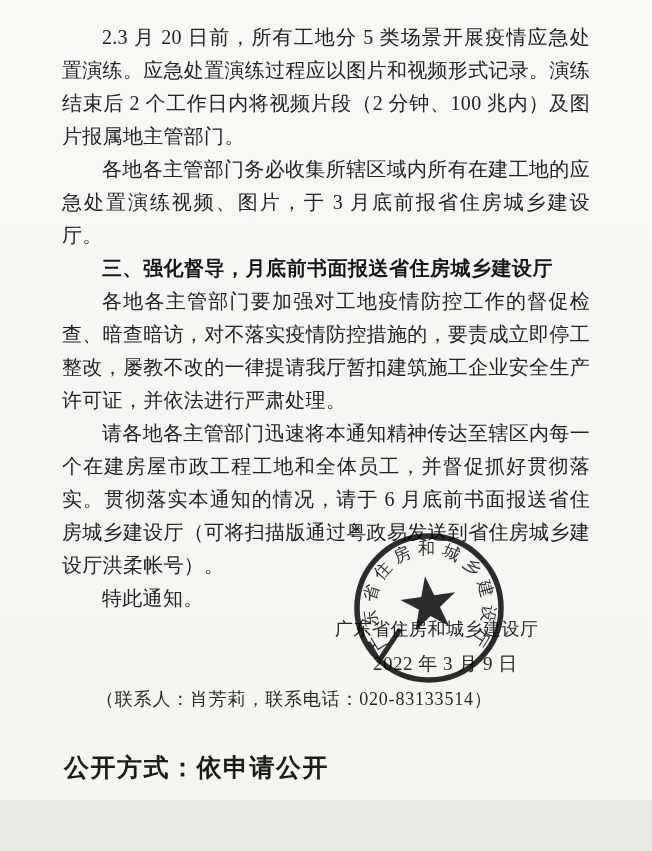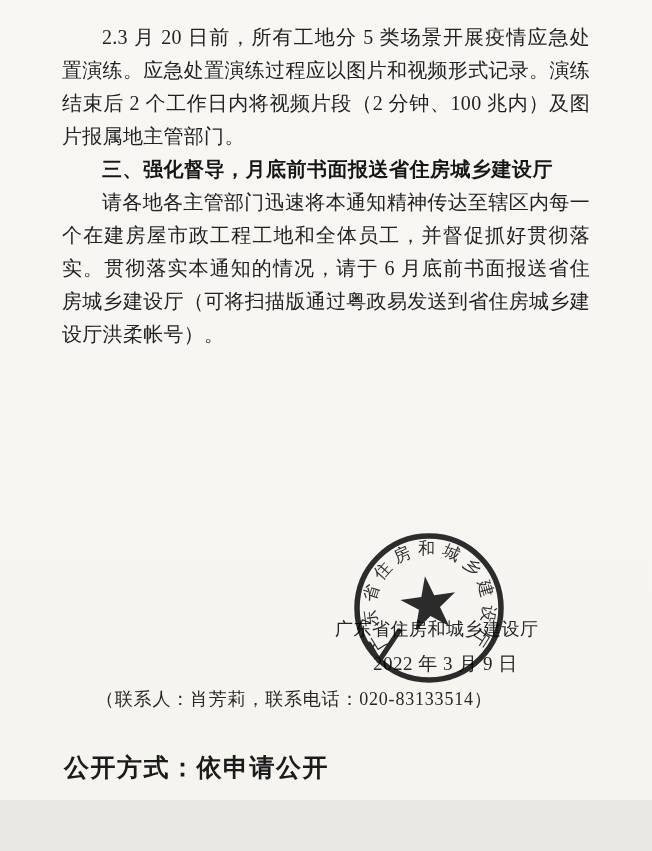--- a/index.html
+++ b/index.html
@@ -94,22 +94,25 @@
   }
   .seal svg { width: 100%; height: 100%; }
 </style>
 </head>
 <body>
 
 <div class="page">
 
   <div class="doc-body">
     <p>2.3 月 20 日前，所有工地分 5 类场景开展疫情应急处置演练。应急处置演练过程应以图片和视频形式记录。演练结束后 2 个工作日内将视频片段（2 分钟、100 兆内）及图片报属地主管部门。</p>
+    <p>各地各主管部门务必收集所辖区域内所有在建工地的应急处置演练视频、图片，于 3 月底前报省住房城乡建设厅。</p>
     <p class="heading">三、强化督导，月底前书面报送省住房城乡建设厅</p>
+    <p>各地各主管部门要加强对工地疫情防控工作的督促检查、暗查暗访，对不落实疫情防控措施的，要责成立即停工整改，屡教不改的一律提请我厅暂扣建筑施工企业安全生产许可证，并依法进行严肃处理。</p>
     <p>请各地各主管部门迅速将本通知精神传达至辖区内每一个在建房屋市政工程工地和全体员工，并督促抓好贯彻落实。贯彻落实本通知的情况，请于 6 月底前书面报送省住房城乡建设厅（可将扫描版通过粤政易发送到省住房城乡建设厅洪柔帐号）。</p>
+    <p>特此通知。</p>
   </div>
 
   <div class="sig-agency">广东省住房和城乡建设厅</div>
   <div class="sig-date">2022 年 3 月 9 日</div>
 
   <div class="seal">
     <svg viewBox="0 0 162 162" xmlns="http://www.w3.org/2000/svg">
 
       <circle cx="81" cy="81" r="72" fill="none" stroke-width="5.5" stroke="#1b1b1b"></circle>
 

